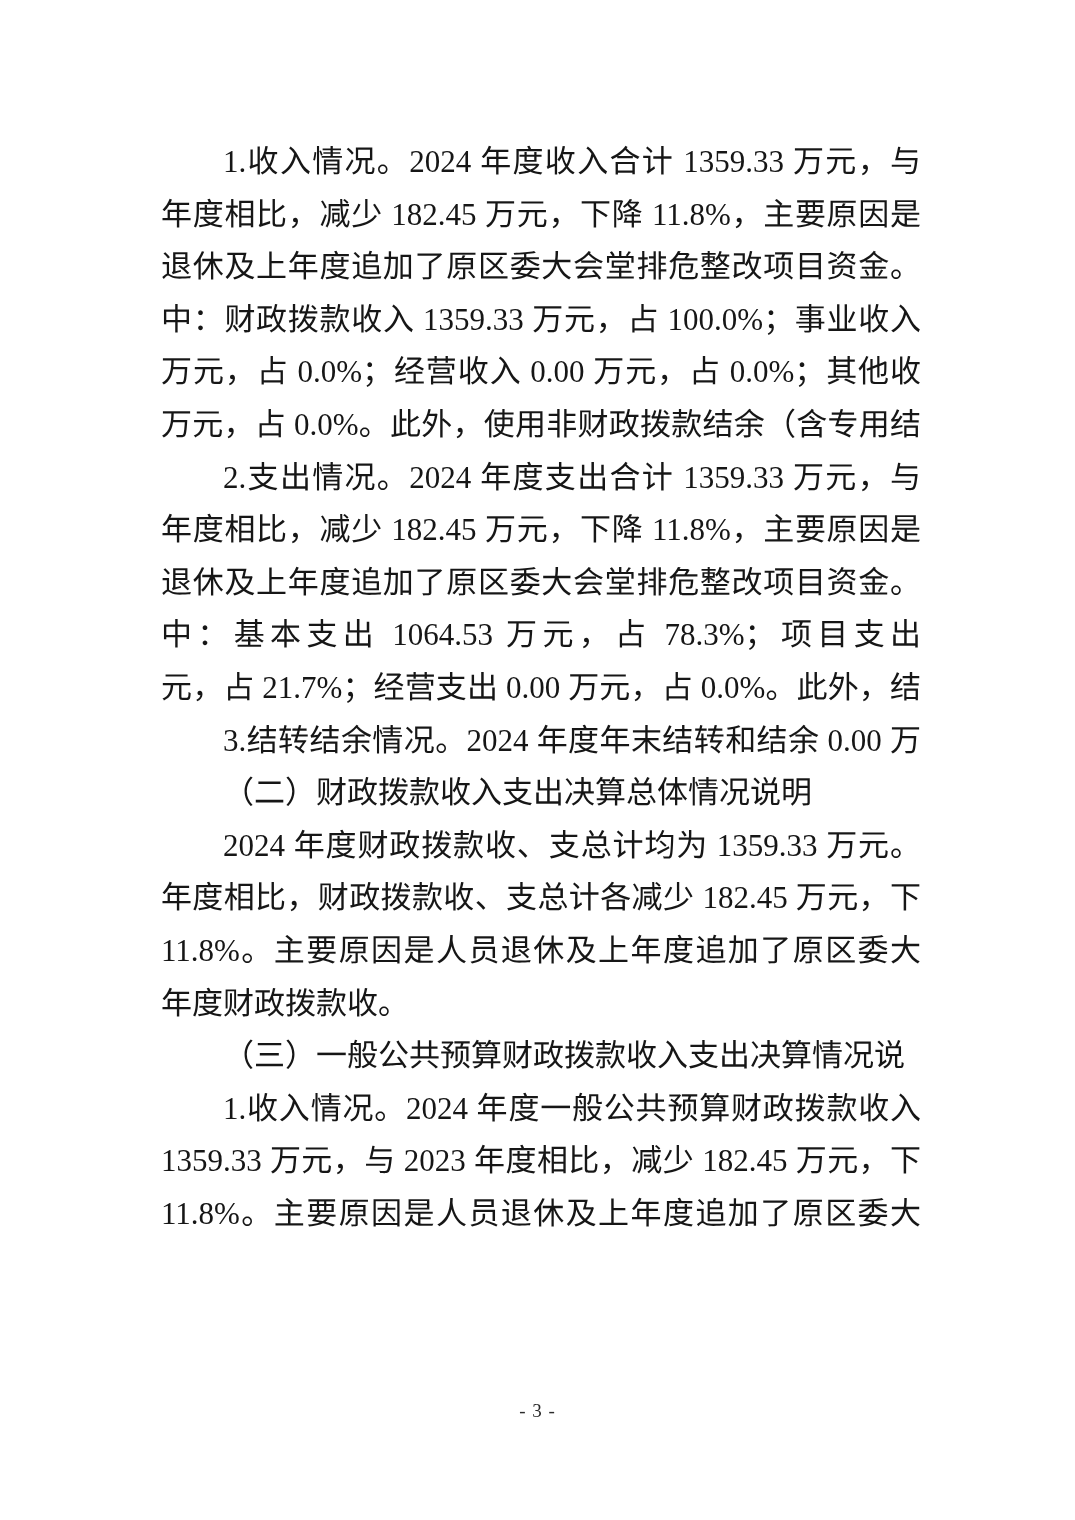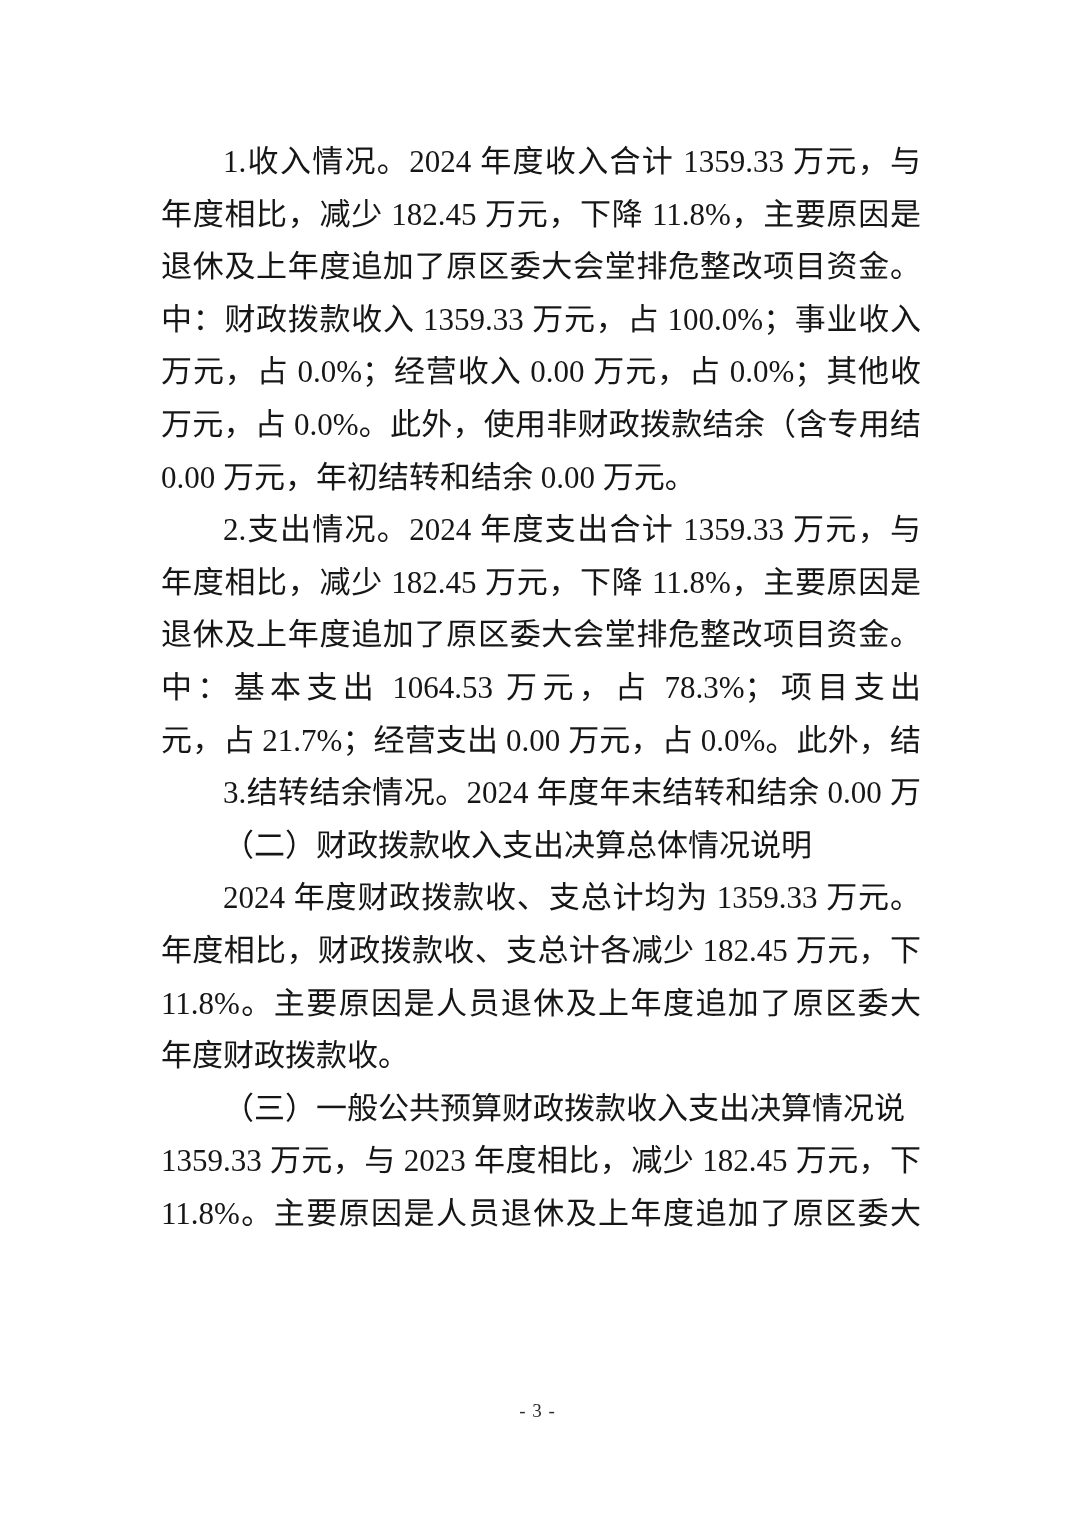--- a/index.html
+++ b/index.html
@@ -58,21 +58,20 @@
 <div class="page">
   <div class="content">
 
     <div class="para">
       <div class="line jl ind">1.收入情况。2024 年度收入合计 1359.33 万元，与 2023</div>
       <div class="line jl">年度相比，减少 182.45 万元，下降 11.8%，主要原因是人员</div>
       <div class="line jl">退休及上年度追加了原区委大会堂排危整改项目资金。其</div>
       <div class="line jl">中：财政拨款收入 1359.33 万元，占 100.0%；事业收入 0.00</div>
       <div class="line jl">万元，占 0.0%；经营收入 0.00 万元，占 0.0%；其他收入 0.00</div>
       <div class="line jl">万元，占 0.0%。此外，使用非财政拨款结余（含专用结余）</div>
-      <div class="line">0.00 万元，年初结转和结余 0.00 万元。</div>
     </div>
 
     <div class="para">
       <div class="line jl ind">2.支出情况。2024 年度支出合计 1359.33 万元，与 2023</div>
       <div class="line jl">年度相比，减少 182.45 万元，下降 11.8%，主要原因是人员</div>
       <div class="line jl">退休及上年度追加了原区委大会堂排危整改项目资金。其</div>
       <div class="line jl">中：基本支出 1064.53 万元，占 78.3%；项目支出 294.80 万</div>
       <div class="line jl">元，占 21.7%；经营支出 0.00 万元，占 0.0%。此外，结余分</div>
     </div>
 
@@ -89,20 +88,21 @@
       <div class="line jl">年度相比，财政拨款收、支总计各减少 182.45 万元，下降</div>
       <div class="line jl">11.8%。主要原因是人员退休及上年度追加了原区委大会堂</div>
       <div class="line">年度财政拨款收。</div>
     </div>
 
     <div class="para">
       <div class="line hd ind">（三）一般公共预算财政拨款收入支出决算情况说明</div>
     </div>
 
     <div class="para">
+      <div class="line jl ind">1.收入情况。2024 年度一般公共预算财政拨款收入</div>
       <div class="line jl">1359.33 万元，与 2023 年度相比，减少 182.45 万元，下降</div>
       <div class="line jl">11.8%。主要原因是人员退休及上年度追加了原区委大会堂</div>
     </div>
 
   </div>
 
   <div class="footer">- 3 -</div>
 </div>
 
 </body></html>

